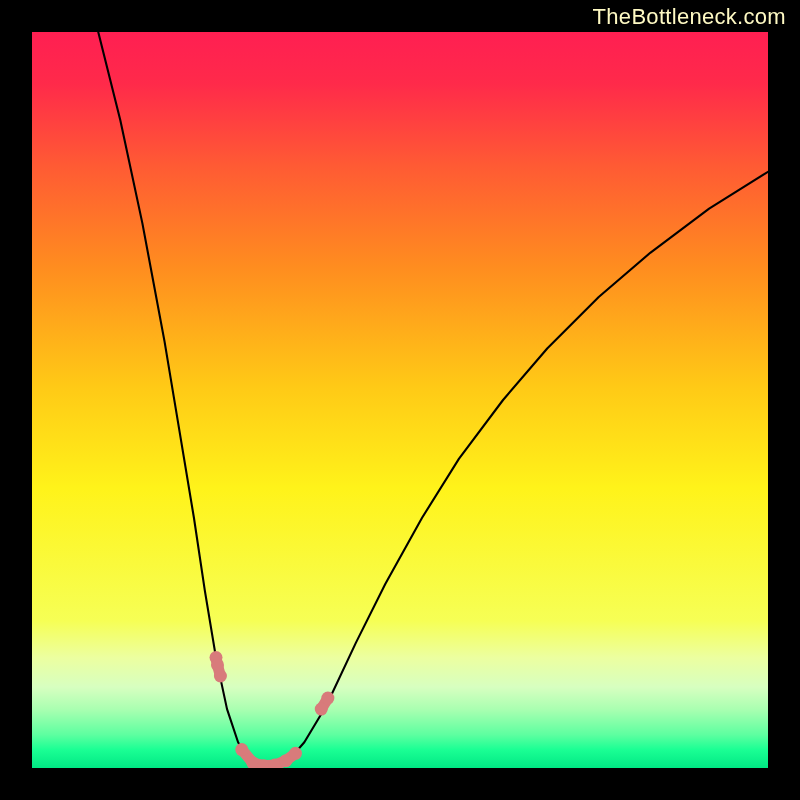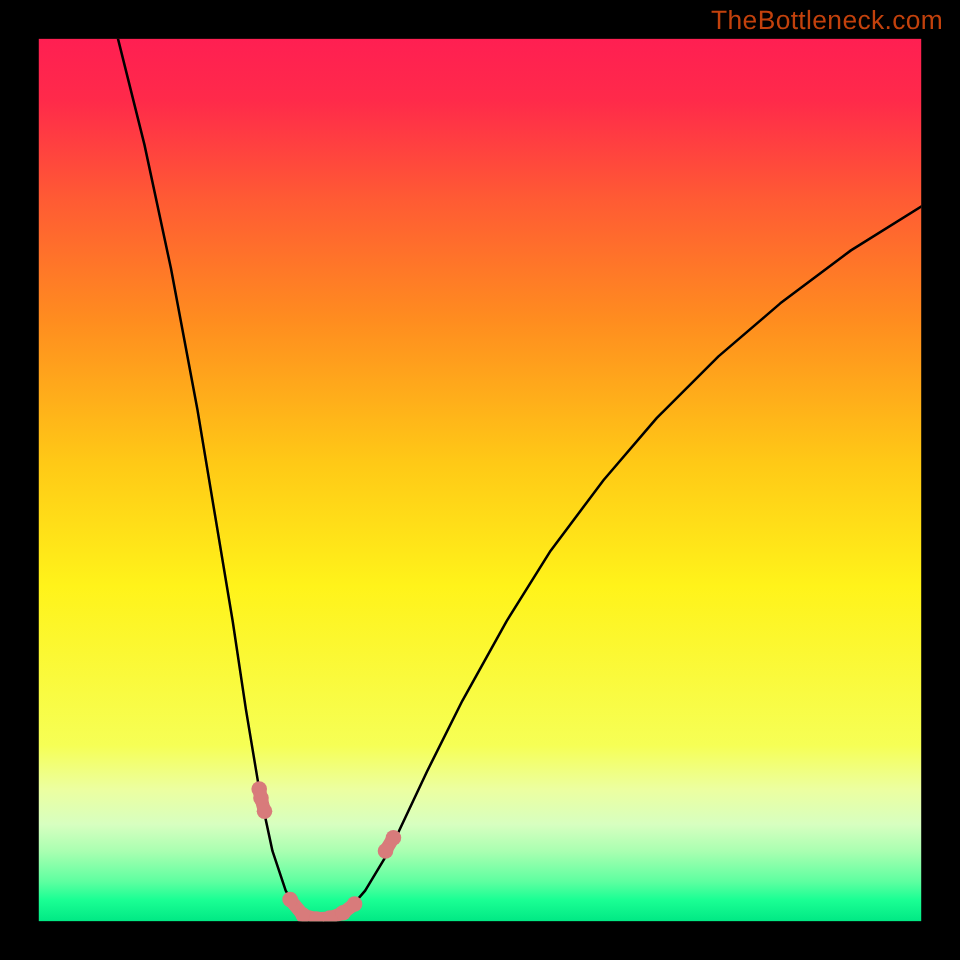--- a/index.html
+++ b/index.html
@@ -29,21 +29,21 @@
   }
   .plot-area svg {
     display: block;
     width: 736px;
     height: 736px;
   }
   .watermark {
     position: absolute;
     top: 4px;
     right: 14px;
-    color: #c2410c;
+    color: #fef9c3;
     font-size: 22px;
     font-weight: 500;
     letter-spacing: 0.3px;
     user-select: none;
   }
 </style>
 </head>
 <body>
 
 <div class="frame">

